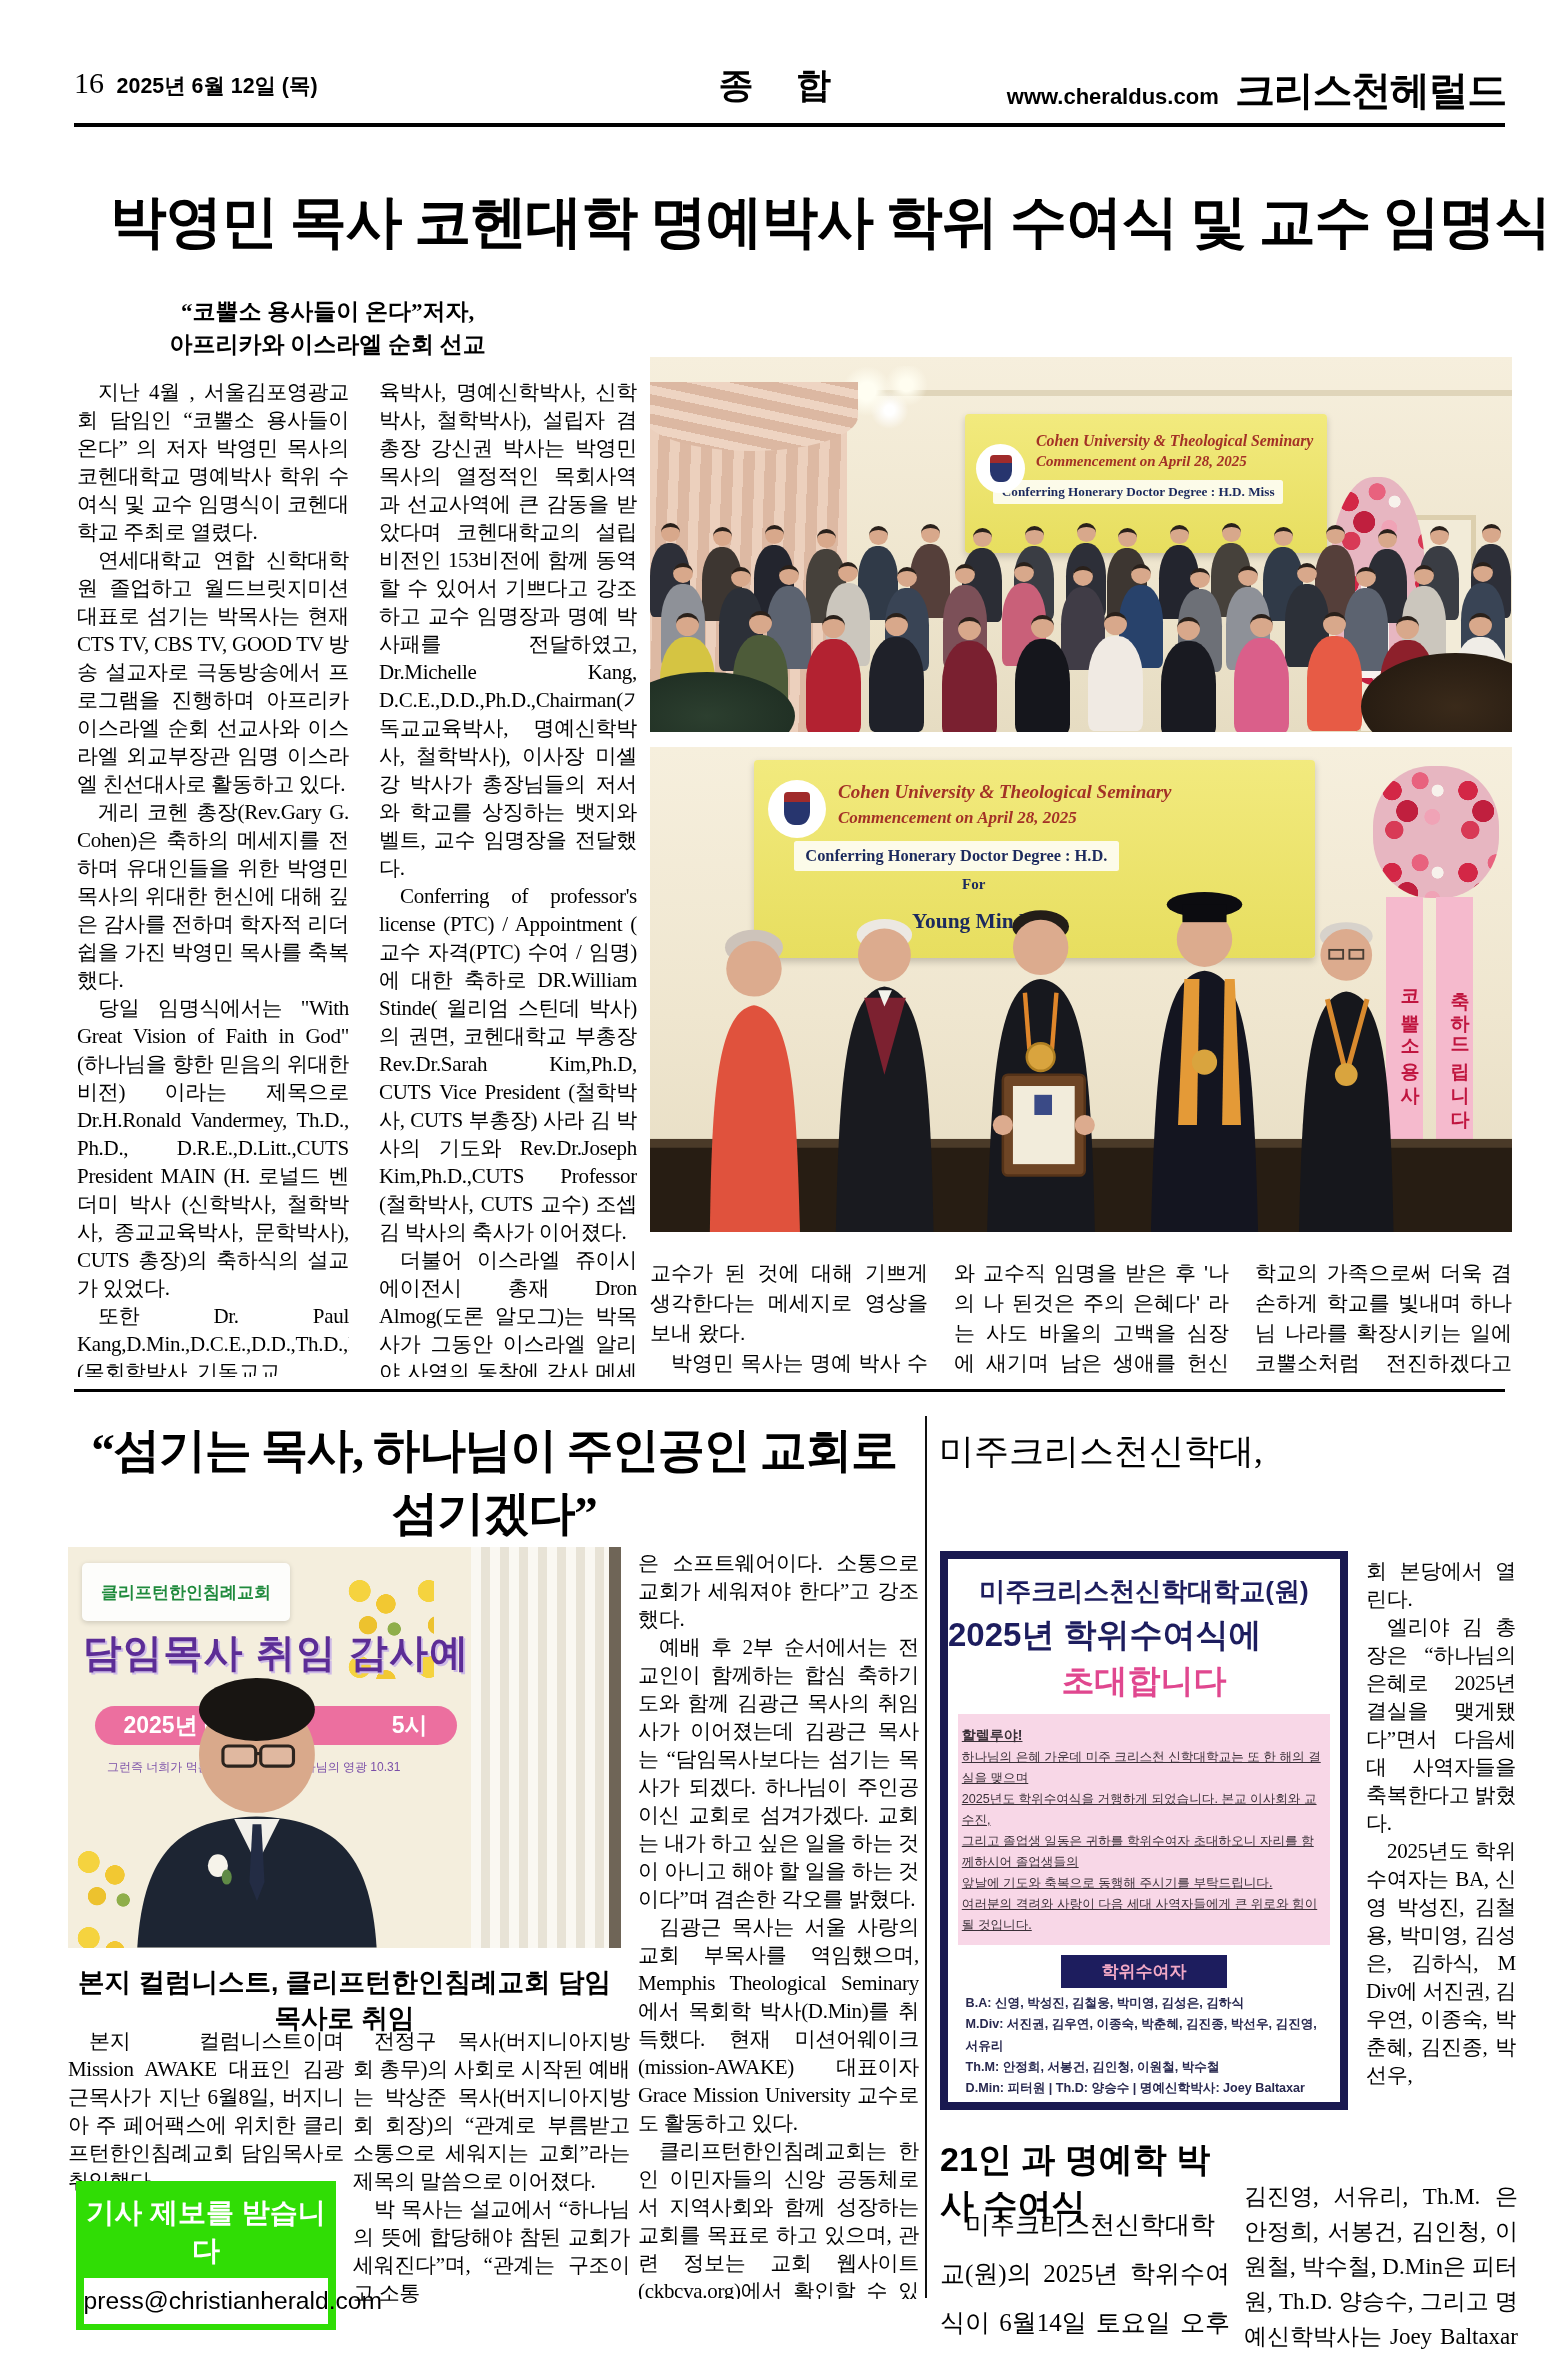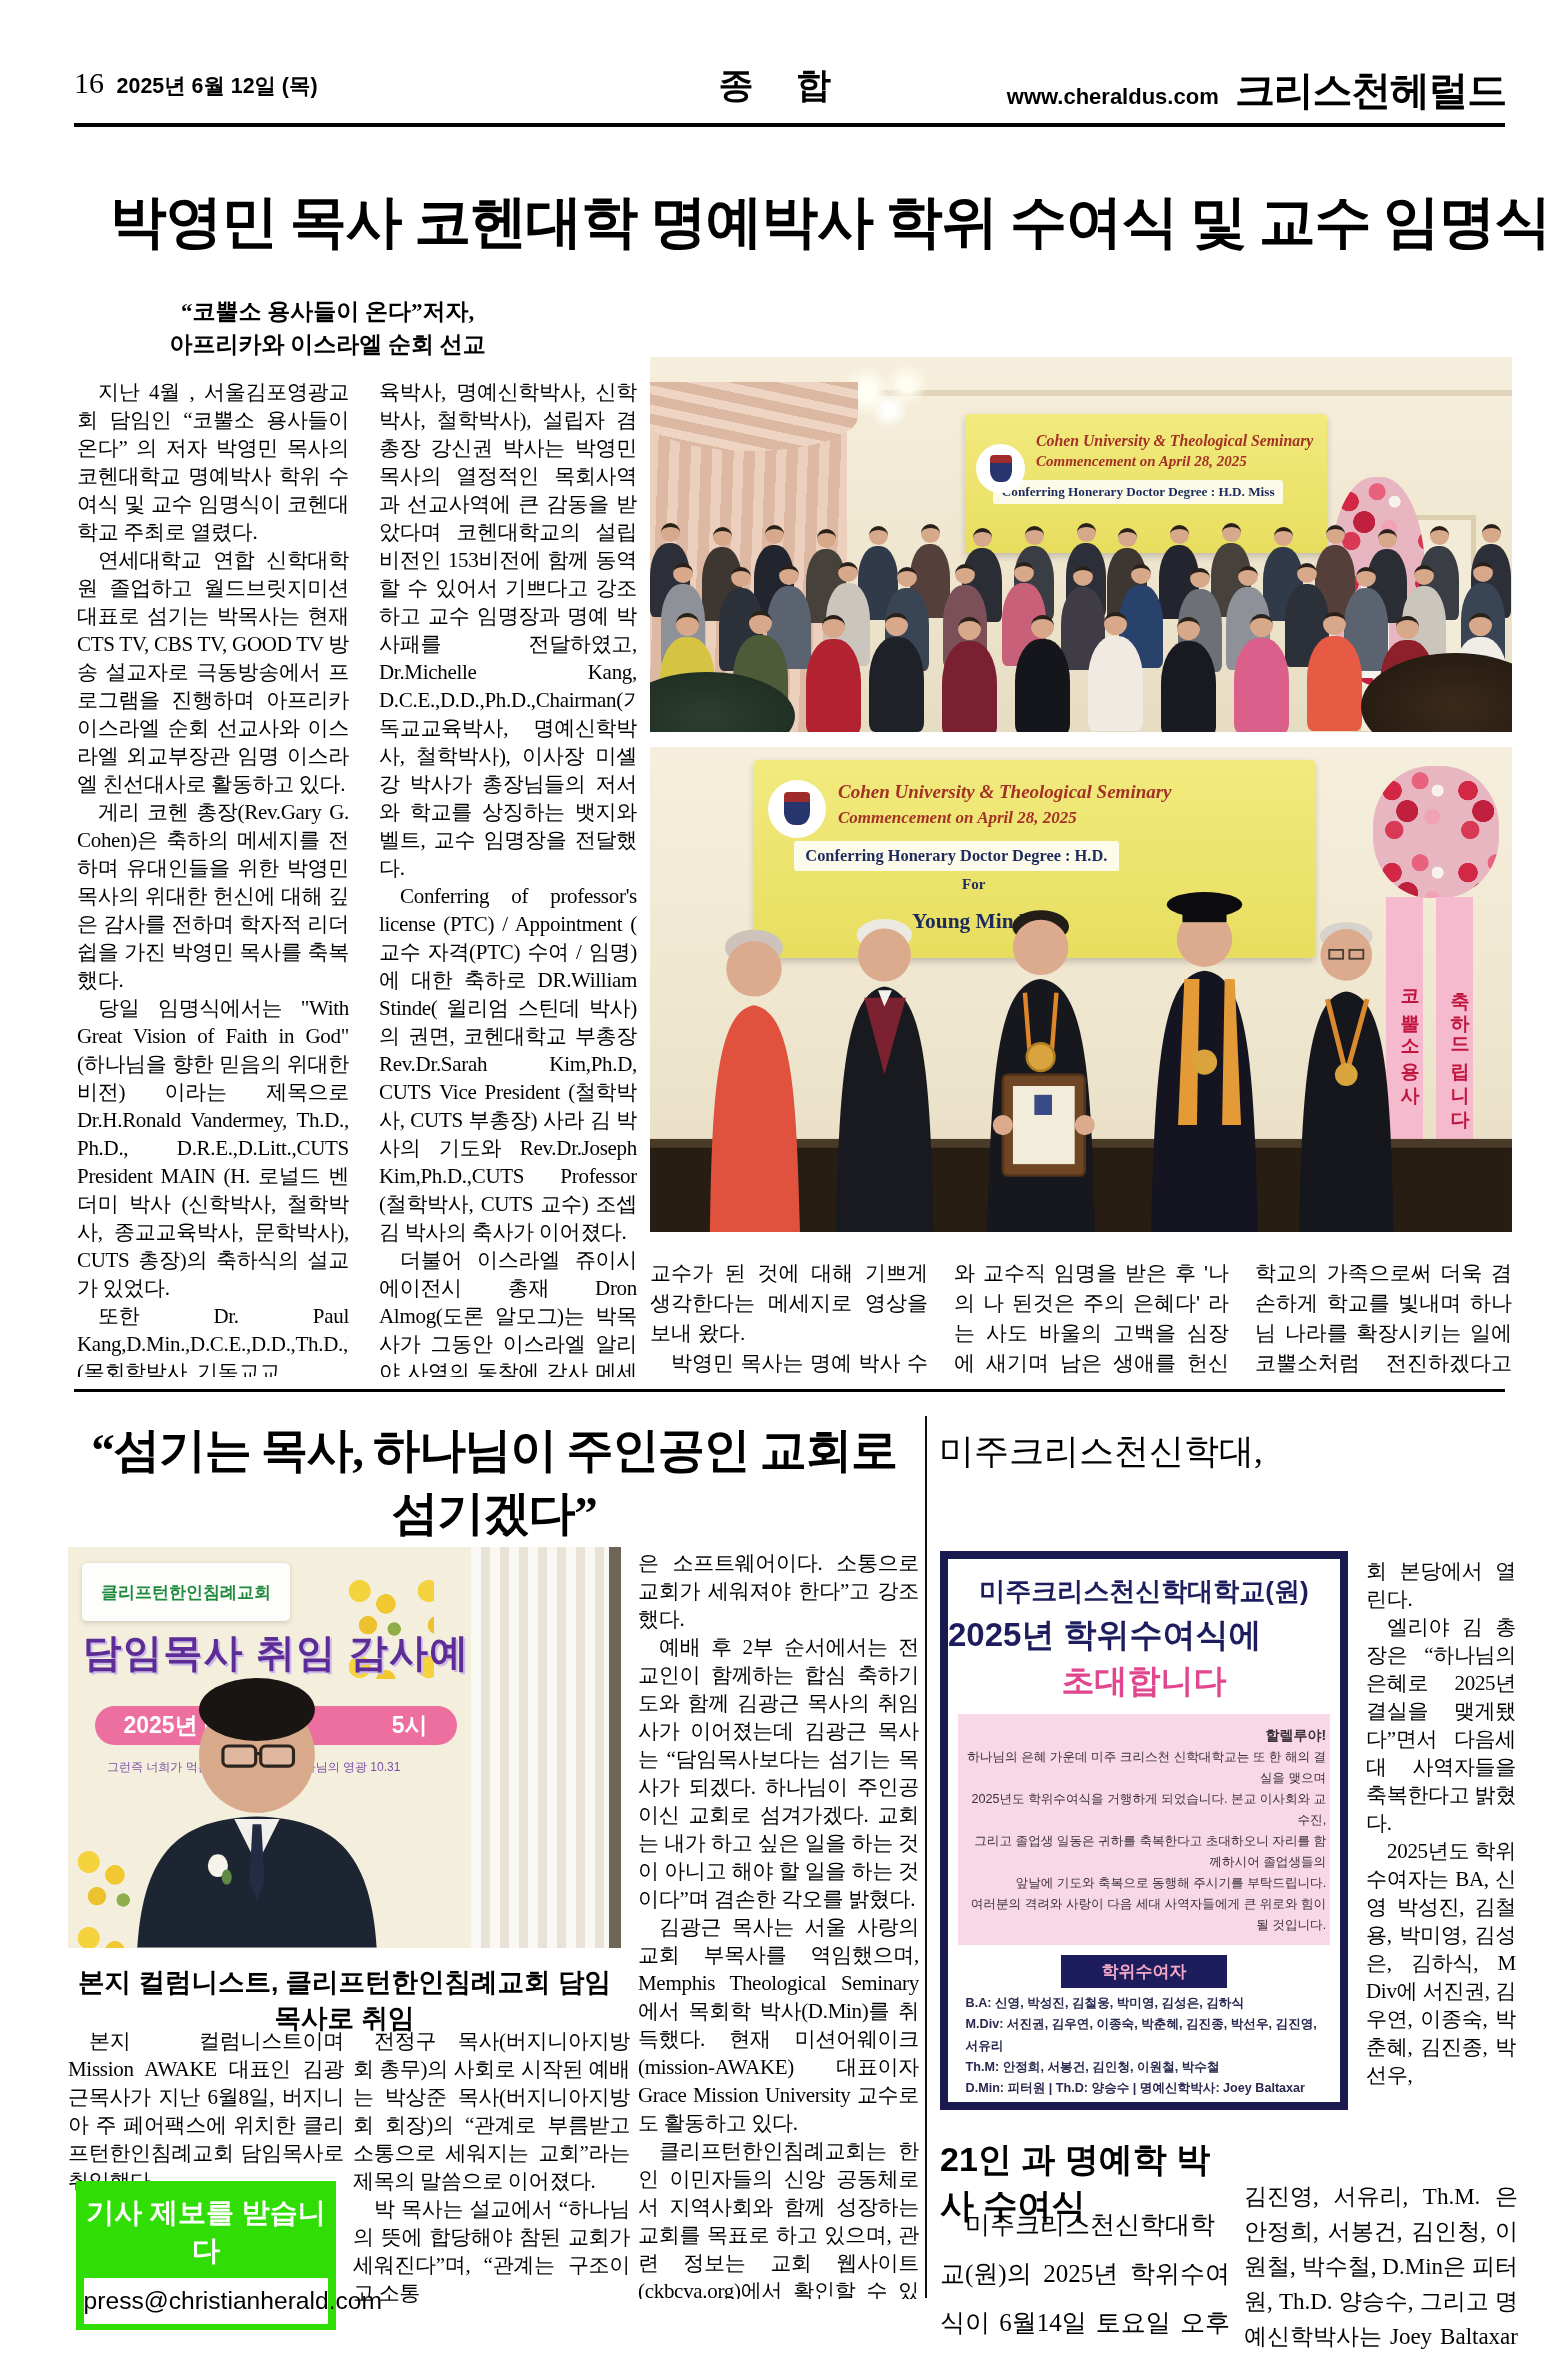--- a/index.html
+++ b/index.html
@@ -100,21 +100,21 @@
   .tip-title{color:#fff;font-size:28px;font-weight:900;text-align:center;padding:6.3px 0 8.8px;}
   .tip-email{background:#fff;color:#000;text-align:center;font-size:24.6px;padding:8.8px 0;}
 
   
   .a3-h{left:939px;top:1425px;width:575px;text-align:left;font-size:35px;line-height:54px;}
   .ad{left:940px;top:1551px;width:408px;height:559px;background:#fff;border:8.2px solid #191950;box-sizing:border-box;
       font-family:"Liberation Sans","DejaVu Sans",sans-serif;overflow:hidden;}
   .ad-org{margin-top:15px;text-align:center;font-size:26px;font-weight:bold;color:#1d1d5e;}
   .ad-t1{text-align:left;font-size:33px;font-weight:bold;color:#1d1d5e;margin-top:3.8px;}
   .ad-t2{text-align:center;font-size:33px;font-weight:bold;color:#e0478f;margin-top:1.3px;}
-  .ad-pink{margin:10px 10px 0;background:#f8d7e7;padding:8.8px 3.8px;text-align:right;color:#3a3038;}
+  .ad-pink{margin:10px 10px 0;background:#f8d7e7;padding:8.8px 3.8px;text-align:left;color:#3a3038;text-decoration:underline;}
   .ad-greet{font-size:14px;font-weight:bold;line-height:24px;}
   .ad-inv{font-size:12.6px;line-height:21px;}
   .ad-badge{width:134px;margin:10px auto 5px;background:#1d1d5e;color:#f2a9c6;font-size:17px;font-weight:bold;
       text-align:center;padding:5px 16px;}
   .ad-degrees{margin:2.5px 17.6px 0;font-size:12.6px;font-weight:bold;color:#28284f;line-height:21.4px;}
   .ad-info{margin:7.6px 15px 0;border:1.9px solid #d4d79a;padding:6.3px 10px;}
   .a3-side{left:1366px;top:1557px;width:150px;height:624px;overflow:hidden;}
   .a3-sub{left:940px;top:2137px;width:296px;font-size:34px;font-weight:800;}
   .a3-b1{left:940px;top:2200px;width:290px;font-size:25px;line-height:49px;text-align:justify;}
   .a3-b1 p{margin:0;text-indent:25px;}
@@ -483,21 +483,21 @@
   </div>
 
   <div class="abs ad">
     <div class="ad-org">미주크리스천신학대학교(원)</div>
     <div class="ad-t1">2025년 학위수여식에</div>
     <div class="ad-t2">초대합니다</div>
     <div class="ad-pink">
       <div class="ad-greet">할렐루야!</div>
       <div class="ad-inv">하나님의 은혜 가운데 미주 크리스천 신학대학교는 또 한 해의 결실을 맺으며</div>
       <div class="ad-inv">2025년도 학위수여식을 거행하게 되었습니다. 본교 이사회와 교수진,</div>
-      <div class="ad-inv">그리고 졸업생 일동은 귀하를 축복한다고 초대하오니 자리를 함께하시어 졸업생들의</div>
+      <div class="ad-inv">그리고 졸업생 일동은 귀하를 학위수여자 초대하오니 자리를 함께하시어 졸업생들의</div>
       <div class="ad-inv">앞날에 기도와 축복으로 동행해 주시기를 부탁드립니다.</div>
       <div class="ad-inv">여러분의 격려와 사랑이 다음 세대 사역자들에게 큰 위로와 힘이 될 것입니다.</div>
     </div>
     <div class="ad-badge">학위수여자</div>
     <div class="ad-degrees">
       <div>B.A: 신영, 박성진, 김철웅, 박미영, 김성은, 김하식</div>
       <div>M.Div: 서진권, 김우연, 이종숙, 박춘혜, 김진종, 박선우, 김진영, 서유리</div>
       <div>Th.M: 안정희, 서봉건, 김인청, 이원철, 박수철</div>
       <div>D.Min: 피터원 | Th.D: 양승수 | 명예신학박사: Joey Baltaxar</div>
     </div>

